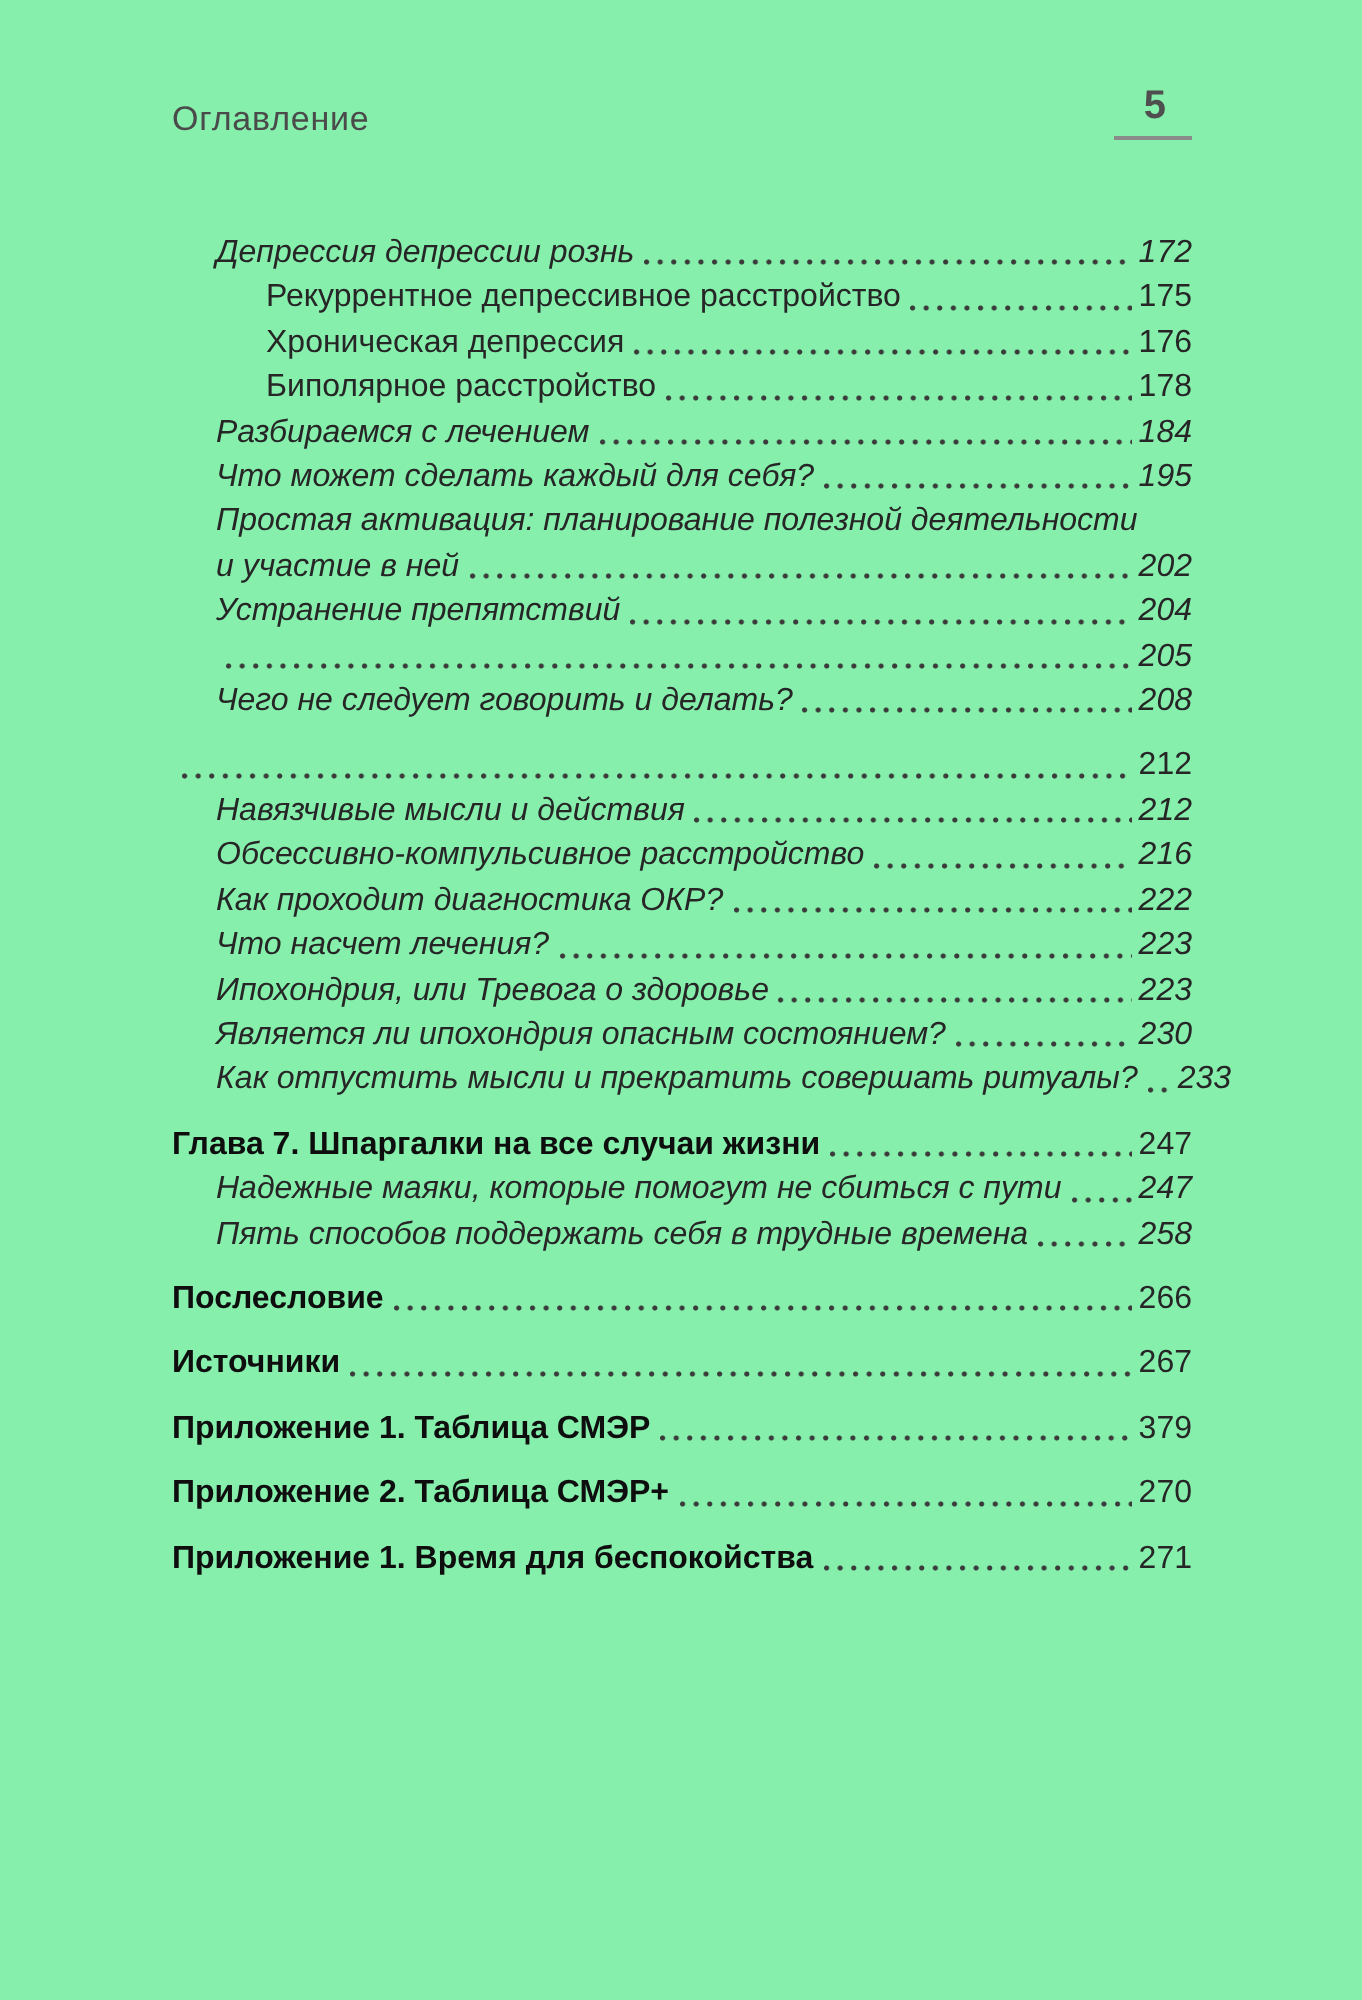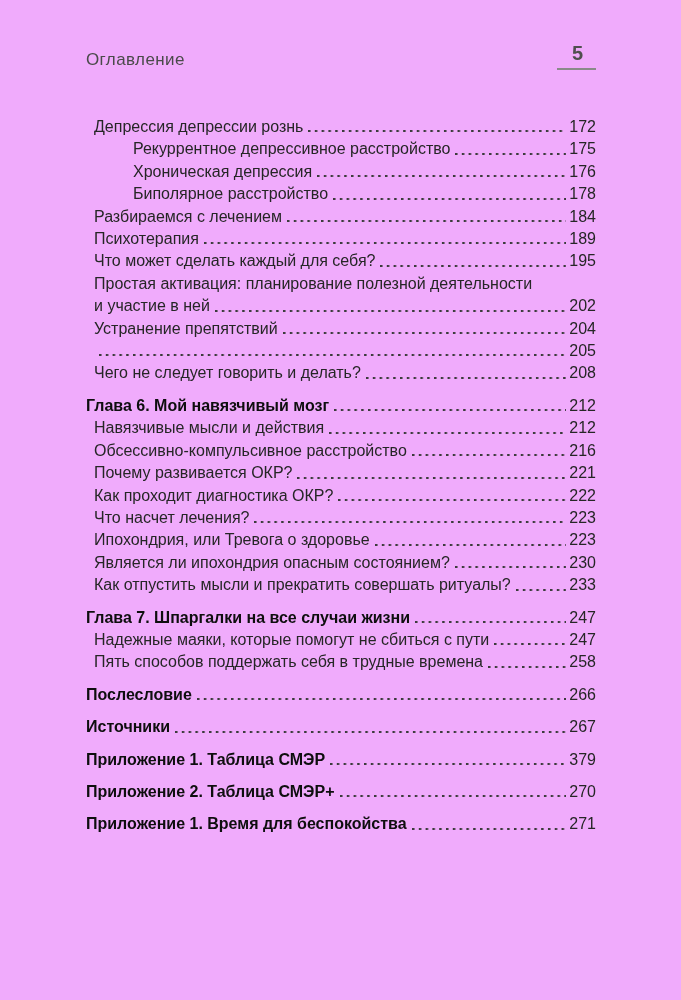--- a/index.html
+++ b/index.html
@@ -5,21 +5,21 @@
   html, body {
     margin: 0;
     padding: 0;
     background: #ffffff;
   }
   .page {
     position: relative;
     width: 681px;
     height: 1000px;
     box-sizing: border-box;
-    background: #f0abfc;
+    background: #86efac;
     padding: 42px 85px 0 86px;
     font-family: "Liberation Sans", "DejaVu Sans", sans-serif;
     color: #262626;
     overflow: hidden;
   }
   .header {
     display: flex;
     justify-content: space-between;
     align-items: flex-end;
     margin-bottom: 46px;
@@ -37,21 +37,21 @@
     font-size: 20px;
     font-weight: bold;
     color: #4f4f4f;
   }
   .toc {
     font-size: 16px;
   }
   .entry {
     line-height: 22.4px;
   }
-  .entry.lvl1 { margin-left: 8px; }
+  .entry.lvl1 { margin-left: 22px; font-style: italic; }
   .entry.lvl2 { margin-left: 47px; }
   .entry.bold .title { font-weight: bold; color: #0e0e0e; }
   .entry.gap { margin-top: 10px; }
   .row {
     display: flex;
     align-items: baseline;
   }
   .title {
     white-space: nowrap;
   }
@@ -113,27 +113,20 @@
       </div>
       <div class="entry lvl1">
         <div class="row">
           <span class="title">Разбираемся с лечением</span>
           <span class="leader"></span>
           <span class="page-ref">184</span>
         </div>
       </div>
       <div class="entry lvl1">
         <div class="row">
-          <span class="title">Психотерапия</span>
-          <span class="leader"></span>
-          <span class="page-ref">189</span>
-        </div>
-      </div>
-      <div class="entry lvl1">
-        <div class="row">
           <span class="title">Что может сделать каждый для себя?</span>
           <span class="leader"></span>
           <span class="page-ref">195</span>
         </div>
       </div>
       <div class="entry lvl1">
         <div class="row">
           <span class="title">Простая активация: планирование полезной деятельности</span>
         </div>
         <div class="row">
@@ -157,44 +150,36 @@
       </div>
       <div class="entry lvl1">
         <div class="row">
           <span class="title">Чего не следует говорить и делать?</span>
           <span class="leader"></span>
           <span class="page-ref">208</span>
         </div>
       </div>
       <div class="entry lvl0 bold gap">
         <div class="row">
-          <span class="title">Глава 6. Мой навязчивый мозг</span>
           <span class="leader"></span>
           <span class="page-ref">212</span>
         </div>
       </div>
       <div class="entry lvl1">
         <div class="row">
           <span class="title">Навязчивые мысли и действия</span>
           <span class="leader"></span>
           <span class="page-ref">212</span>
         </div>
       </div>
       <div class="entry lvl1">
         <div class="row">
           <span class="title">Обсессивно-компульсивное расстройство</span>
           <span class="leader"></span>
           <span class="page-ref">216</span>
-        </div>
-      </div>
-      <div class="entry lvl1">
-        <div class="row">
-          <span class="title">Почему развивается ОКР?</span>
-          <span class="leader"></span>
-          <span class="page-ref">221</span>
         </div>
       </div>
       <div class="entry lvl1">
         <div class="row">
           <span class="title">Как проходит диагностика ОКР?</span>
           <span class="leader"></span>
           <span class="page-ref">222</span>
         </div>
       </div>
       <div class="entry lvl1">

